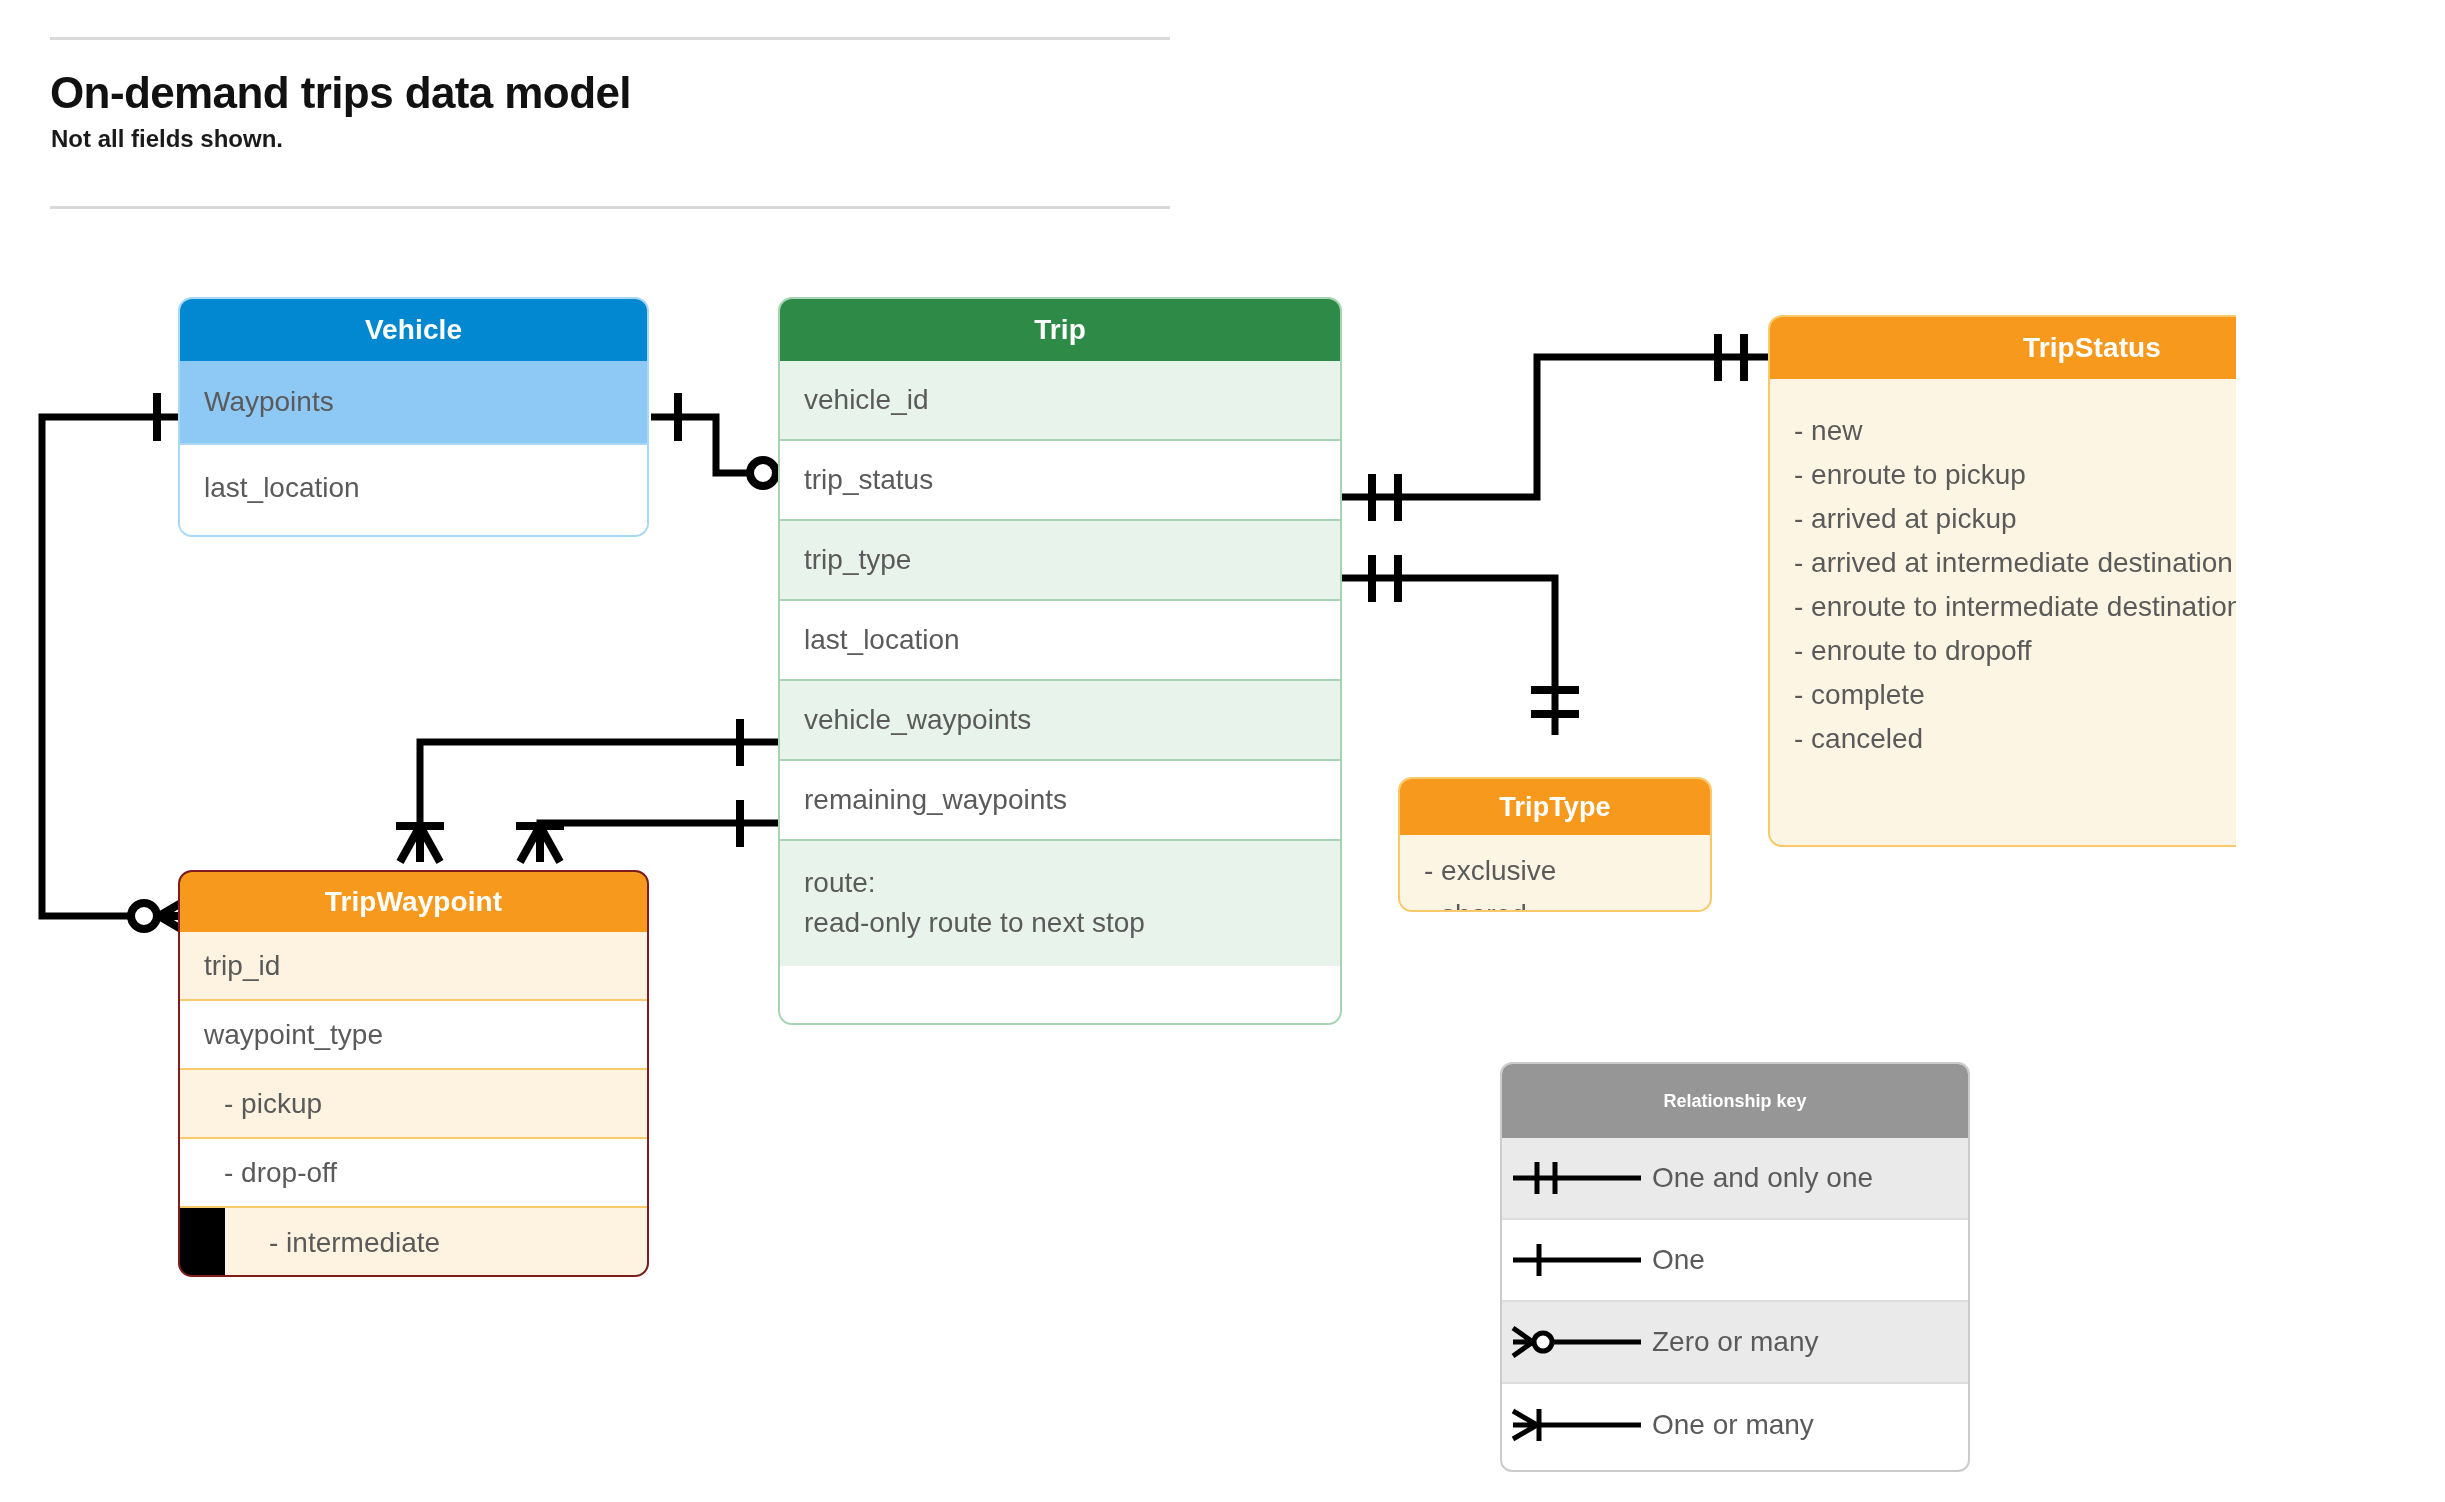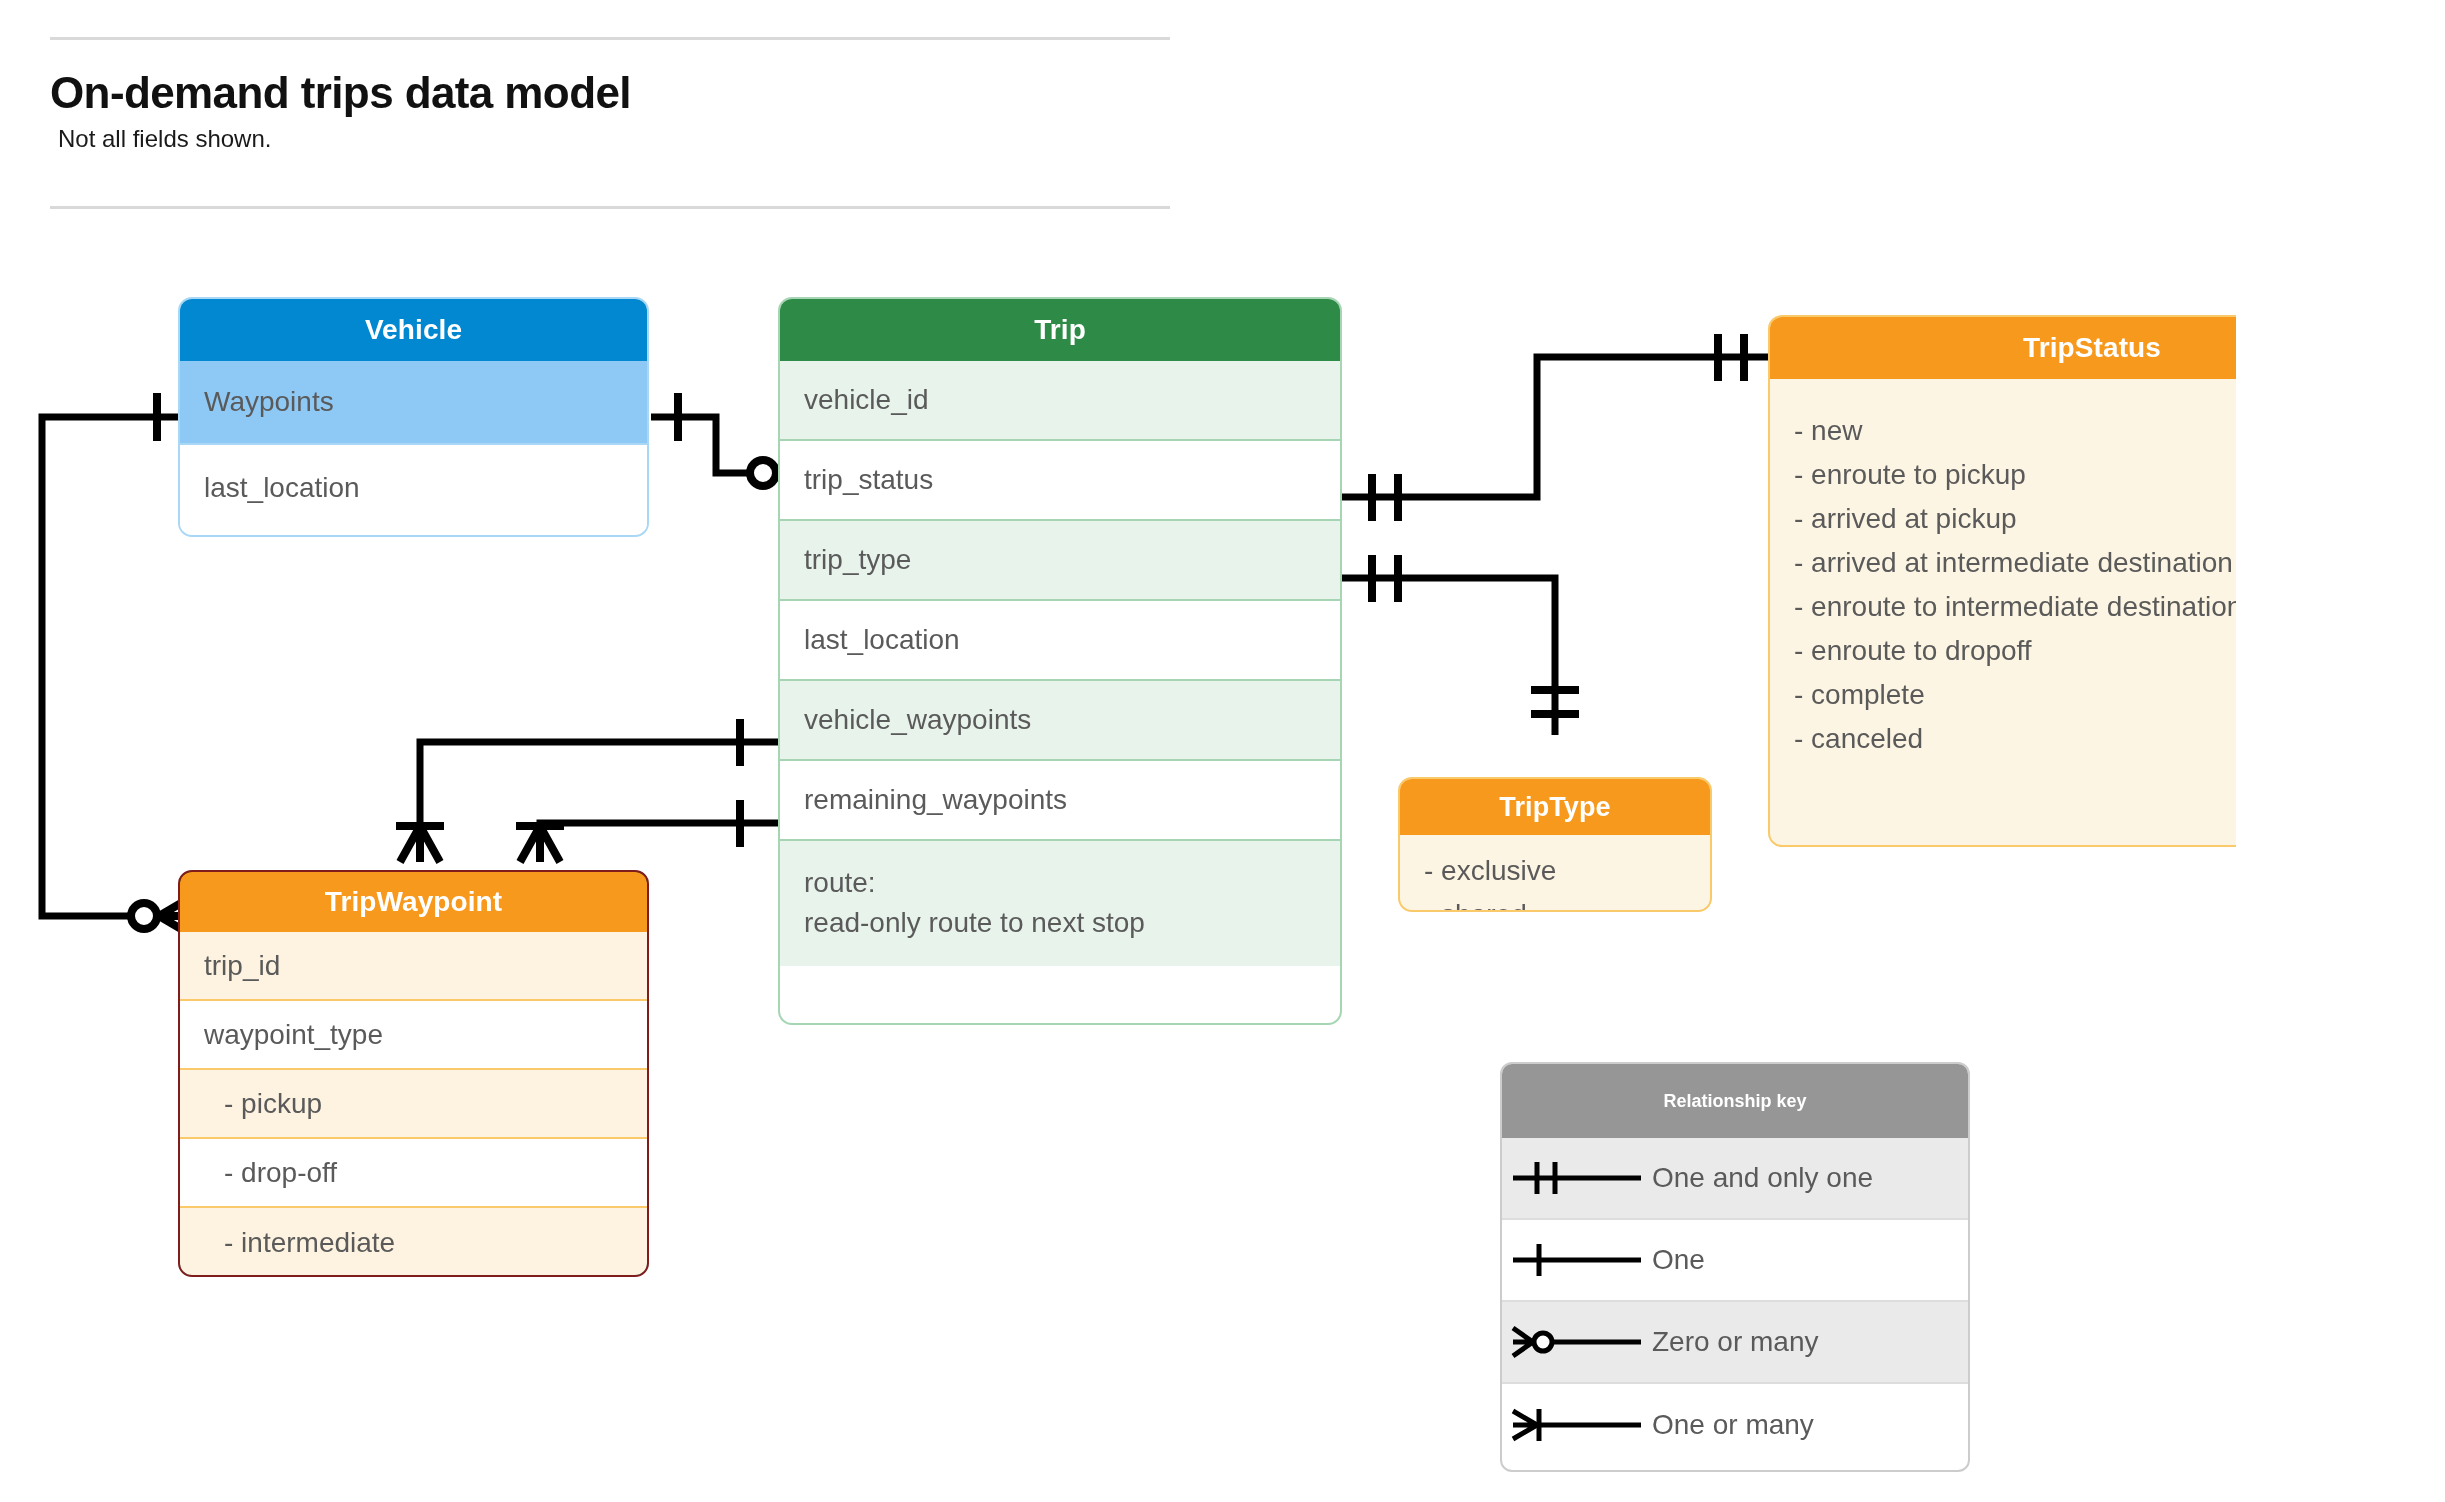--- a/index.html
+++ b/index.html
@@ -36,22 +36,23 @@
     font-size: 44px;
     font-weight: bold;
     color: #111111;
     letter-spacing: -0.6px;
     margin: 28px 0 0 0;
     line-height: 1.12;
   }
   #page-subtitle {
     font-size: 24px;
     color: #1a1a1a;
-    margin: 8px 0 0 8px;
+    margin: 8px 0 0 1px;
     line-height: 1.2;
+    font-weight: bold;
   }
   #rule-bottom {
     position: absolute;
     left: 50px;
     top: 206px;
     width: 1120px;
     height: 3px;
     background: #d9d9d9;
   }
 
@@ -123,21 +124,21 @@
   #triptype-list { height: 77px; padding-top: 14px; }
 
   
   #entity-tripwaypoint { left: 178px; top: 870px; width: 471px; height: 407px;
     border: 2px solid #7f1d1d; background: #000000; }
   #entity-tripwaypoint .entity-header { height: 60px; background: #f7991d; }
   .tw-row { height: 69px; border-bottom: 2px solid #f9c96a; }
   .tw-row.tint { background: #fdf3e0; }
   .tw-row.plain { background: #ffffff; }
   .tw-row.indent { padding-left: 44px; }
-  .tw-row:last-child { border-bottom: none; }
+  .tw-row:last-child { border-bottom: none; margin-left: 45px; }
 
   
   #legend {
     position: absolute;
     left: 1500px; top: 1062px;
     width: 470px; height: 410px;
     box-sizing: border-box;
     border: 2px solid #cccccc;
     border-radius: 12px;
     overflow: hidden;

